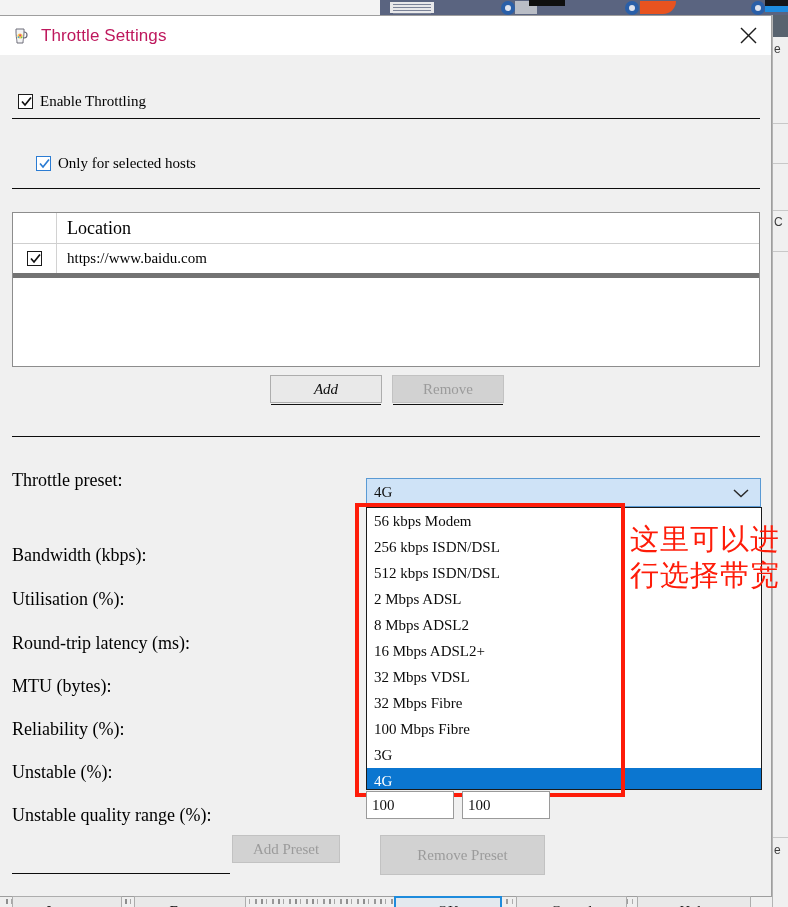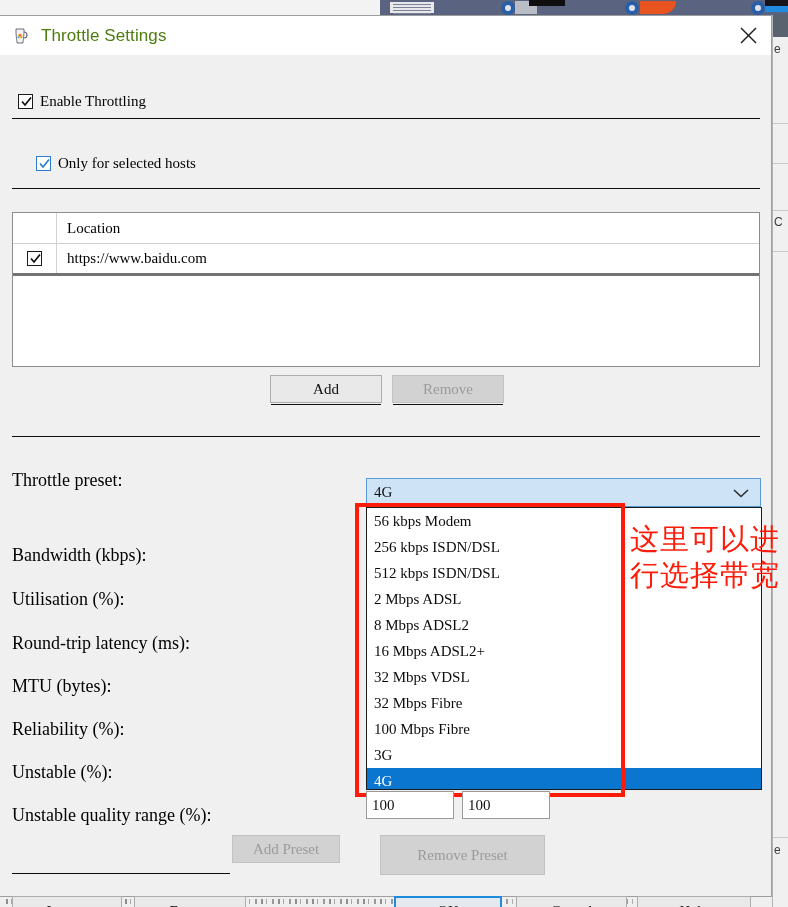--- a/index.html
+++ b/index.html
@@ -102,21 +102,21 @@
     display: flex;
     align-items: center;
   }
   #app-icon {
     width: 22px; height: 22px; margin-left: 10px; margin-right: 9px;
     position: relative; flex: none;
   }
   #dialog-title {
     font-family: "Liberation Sans", sans-serif;
     font-size: 17px;
-    color: #4d7c0f;
+    color: #be185d;
     letter-spacing: .1px;
   }
   #close-button {
     position: absolute; right: 0; top: 0; width: 46px; height: 39px;
     display:flex; align-items:center; justify-content:center;
     cursor: default;
   }
 
   
   #dialog-body {
@@ -147,24 +147,24 @@
     position: absolute; left: 12px; top: 157px; width: 748px; height: 155px;
     background: #ffffff; border: 1px solid #8d8d8d; box-sizing: border-box;
   }
   #host-list-header {
     height: 30px; display: flex; align-items: center;
     border-bottom: 1px solid #cfcfcf;
   }
   #host-list-header .gutter {
     width: 43px; height: 30px; border-right: 1px solid #d2d2d2; flex:none;
   }
-  #host-list-header .col-location { padding-left: 10px; font-size: 15px; }
+  #host-list-header .col-location { padding-left: 10px; font-size: 18px; }
   #host-row-0 {
     height: 29px; display: flex; align-items: center;
-    border-bottom: 3px solid #737373;
+    border-bottom: 5px solid #737373;
   }
   #host-row-0 .gutter {
     width: 43px; height: 29px; flex:none;
     display:flex; align-items:center; justify-content:center;
     border-right: 1px solid #d2d2d2;
   }
   #host-row-0 .cell-location { padding-left: 10px; font-size: 15px; }
 
   
   .btn {
@@ -343,21 +343,21 @@
           <span class="chk">
             <svg width="13" height="13" viewBox="0 0 13 13" aria-hidden="true">
               <polyline points="2,6.5 5,10 11,2.5" fill="none" stroke="#111" stroke-width="1.7"></polyline>
             </svg>
           </span>
         </div>
         <div class="cell-location">https://www.baidu.com</div>
       </div>
     </div>
 
-    <div class="btn" style="left:270px; top:320px; width:112px; height:28px;">
+    <div class="btn" style="left:270px; top:320px; width:112px; height:28px;font-style:italic;">
       <span>Add</span>
       <span class="shadow"></span>
     </div>
     <div class="btn disabled" style="left:392px; top:320px; width:112px; height:28px;">
       <span>Remove</span>
       <span class="shadow"></span>
     </div>
 
     <div class="hsep" style="left:12px; top:381px; width:748px;"></div>
 

